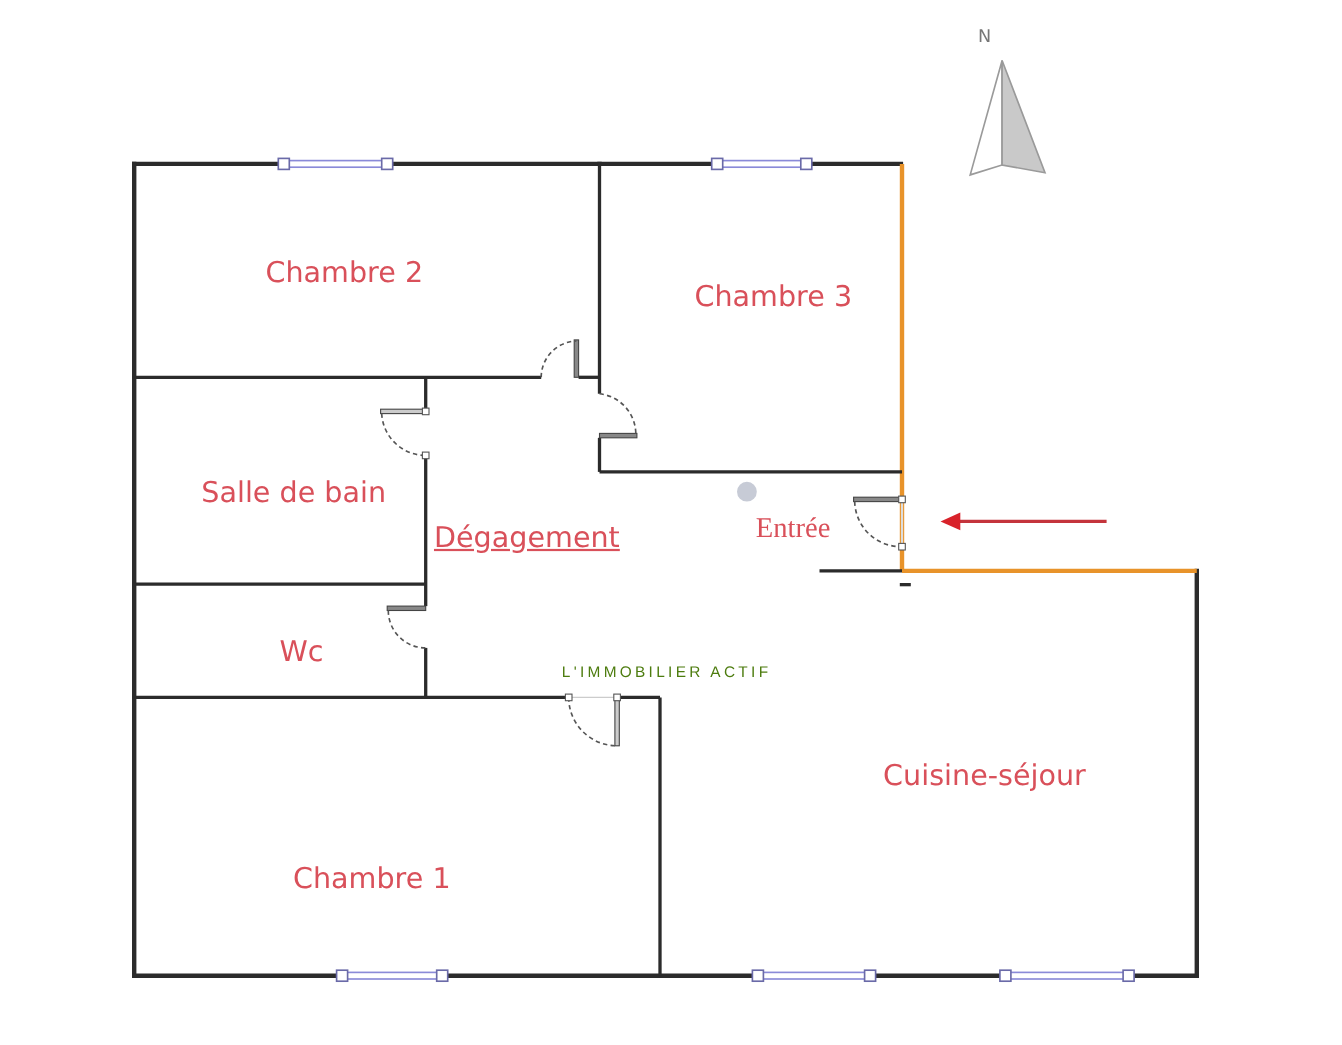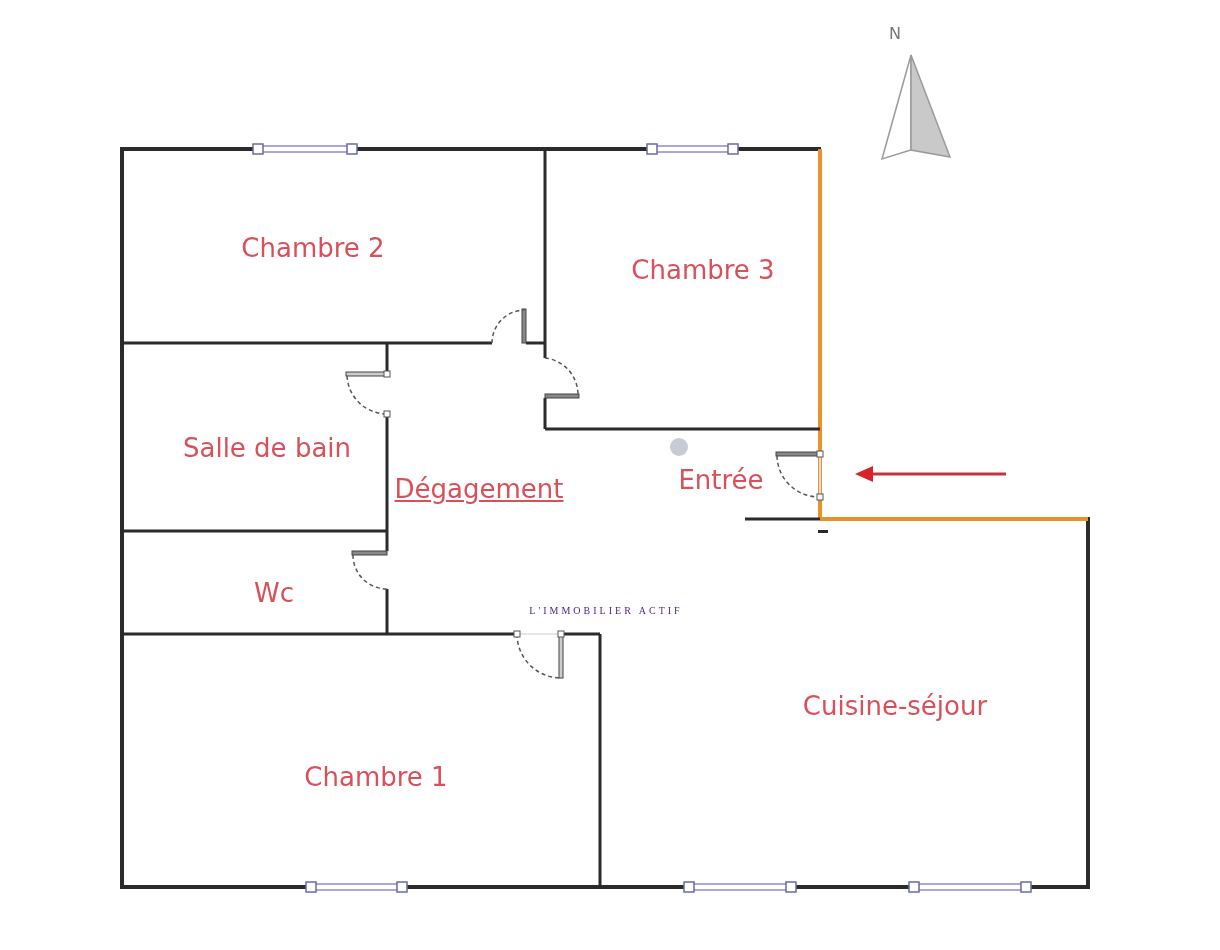--- a/index.html
+++ b/index.html
@@ -1,19 +1,19 @@
 <!DOCTYPE html>
 <html><head>
 <meta charset="utf-8">
 <style>
   html,body{margin:0;padding:0;background:#ffffff;}
   body{width:1220px;height:950px;overflow:hidden;position:relative;font-family:"DejaVu Sans",sans-serif;}
   #plan{position:absolute;left:0;top:0;width:1220px;height:950px;}
   .room-label{position:absolute;color:#d9505a;font-size:26px;white-space:nowrap;transform:translate(-50%,-50%);font-family:"DejaVu Sans",sans-serif;}
-  .watermark{position:absolute;color:#4c1d95;font-size:10px;letter-spacing:3px;transform:translate(-50%,-50%);white-space:nowrap;font-family:Liberation Serif, serif;}
+  .watermark{position:absolute;color:#4d7c0f;font-size:14px;letter-spacing:3px;transform:translate(-50%,-50%);white-space:nowrap;font-family:Liberation Sans, sans-serif;}
   .north{position:absolute;color:#777;font-size:16px;transform:translate(-50%,-50%);font-family:"DejaVu Sans",sans-serif;}
 </style>
 </head>
 <body>
 
 <svg id="plan" viewBox="0 0 1220 950" xmlns="http://www.w3.org/2000/svg">
 
   <g>
     <polygon points="911,55 882,159 911,150" fill="#ffffff" stroke="#9a9a9a" stroke-width="1.5"></polygon>
     <polygon points="911,55 950,157 911,150" fill="#c9c9c9" stroke="#9a9a9a" stroke-width="1.5"></polygon>
@@ -126,16 +126,16 @@
   </g>
 </svg>
 
 <div class="north" style="left:895px;top:33px;">N</div>
 <div class="watermark" style="left:606px;top:610px;">L'IMMOBILIER ACTIF</div>
 
 <div class="room-label" style="left:313px;top:248px;">Chambre 2</div>
 <div class="room-label" style="left:703px;top:270px;text-align:right;">Chambre 3</div>
 <div class="room-label" style="left:267px;top:448px;text-align:center;">Salle de bain</div>
 <div class="room-label" style="left:479px;top:489px;text-decoration:underline;">Dégagement</div>
-<div class="room-label" style="left:721px;top:480px;">Entrée</div>
+<div class="room-label" style="left:721px;top:480px;font-family:Liberation Serif, serif;">Entrée</div>
 <div class="room-label" style="left:274px;top:593px;">Wc</div>
 <div class="room-label" style="left:895px;top:706px;">Cuisine-séjour</div>
-<div class="room-label" style="left:338px;top:777px;margin-left:38px;">Chambre 1</div>
+<div class="room-label" style="left:338px;top:799px;">Chambre 1</div>
 
 </body></html>

